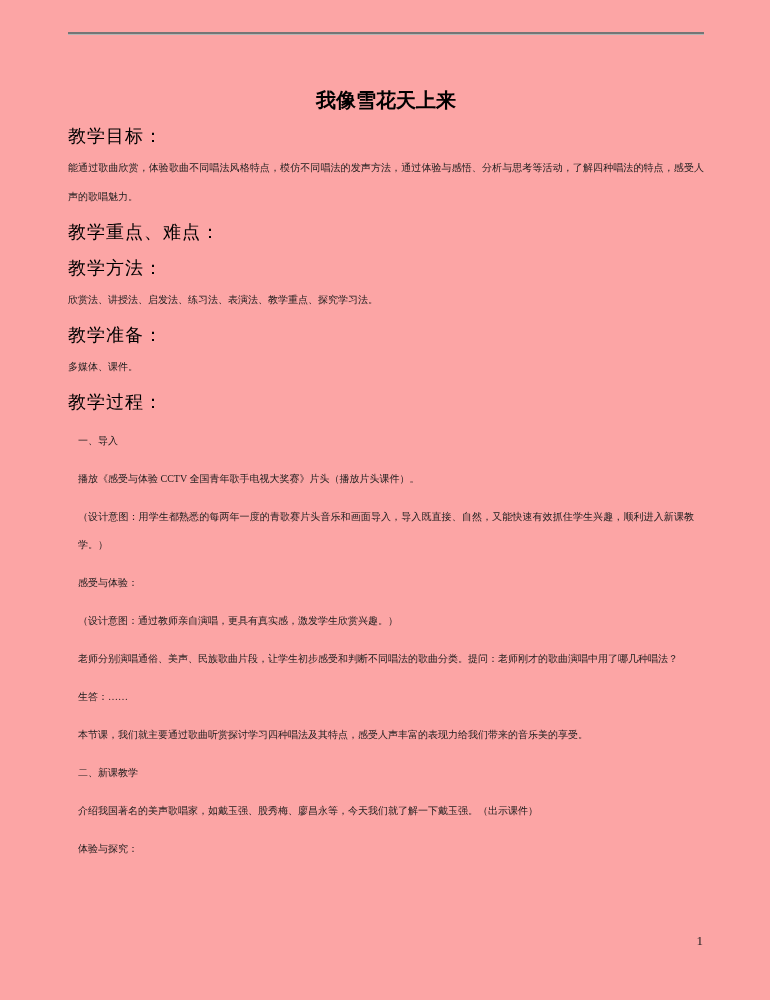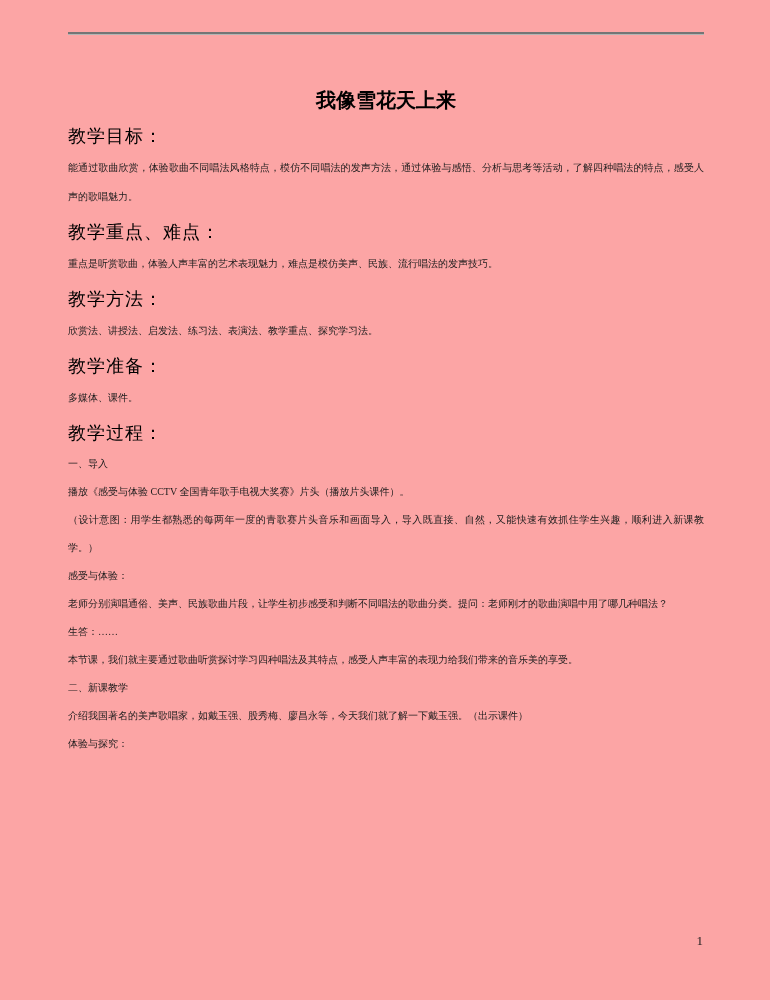--- a/index.html
+++ b/index.html
@@ -46,21 +46,21 @@
   .para {
     margin: 0 0 4px 0;
     font-size: 10px;
     line-height: 29px;
     text-align: justify;
     text-justify: inter-ideograph;
     color: #1c1c1c;
   }
   .section:last-child .para {
     line-height: 28px;
-    margin: 0;
+    margin: 10px;
   }
   .page-number {
     position: absolute;
     right: 67px;
     bottom: 50px;
     font-size: 13px;
     line-height: 18px;
     color: #1c1c1c;
   }
 </style>
@@ -74,21 +74,20 @@
     <div id="sections">
   <section class="section">
     <h2 class="heading">教学目标：</h2>
 
   <p class="para">能通过歌曲欣赏，体验歌曲不同唱法风格特点，模仿不同唱法的发声方法，通过体验与感悟、分析与思考等活动，了解四种唱法的特点，感受人声的歌唱魅力。</p>
 </section>
 
   <section class="section">
     <h2 class="heading">教学重点、难点：</h2>
 
-  <p class="para">重点是听赏歌曲，体验人声丰富的艺术表现魅力，难点是模仿美声、民族、流行唱法的发声技巧。</p>
 </section>
 
   <section class="section">
     <h2 class="heading">教学方法：</h2>
 
   <p class="para">欣赏法、讲授法、启发法、练习法、表演法、教学重点、探究学习法。</p>
 </section>
 
   <section class="section">
     <h2 class="heading">教学准备：</h2>
@@ -101,20 +100,21 @@
 
   <p class="para">一、导入</p>
 
   <p class="para">播放《感受与体验 CCTV 全国青年歌手电视大奖赛》片头（播放片头课件）。</p>
 
   <p class="para">（设计意图：用学生都熟悉的每两年一度的青歌赛片头音乐和画面导入，导入既直接、自然，又能快速有效抓住学生兴趣，顺利进入新课教学。）</p>
 
   <p class="para">感受与体验：</p>
 
 
+  <p class="para">（设计意图：通过教师亲自演唱，更具有真实感，激发学生欣赏兴趣。）</p>
 
   <p class="para">老师分别演唱通俗、美声、民族歌曲片段，让学生初步感受和判断不同唱法的歌曲分类。提问：老师刚才的歌曲演唱中用了哪几种唱法？</p>
 
   <p class="para">生答：……</p>
 
   <p class="para">本节课，我们就主要通过歌曲听赏探讨学习四种唱法及其特点，感受人声丰富的表现力给我们带来的音乐美的享受。</p>
 
   <p class="para">二、新课教学</p>
 
   <p class="para">介绍我国著名的美声歌唱家，如戴玉强、股秀梅、廖昌永等，今天我们就了解一下戴玉强。（出示课件）</p>

